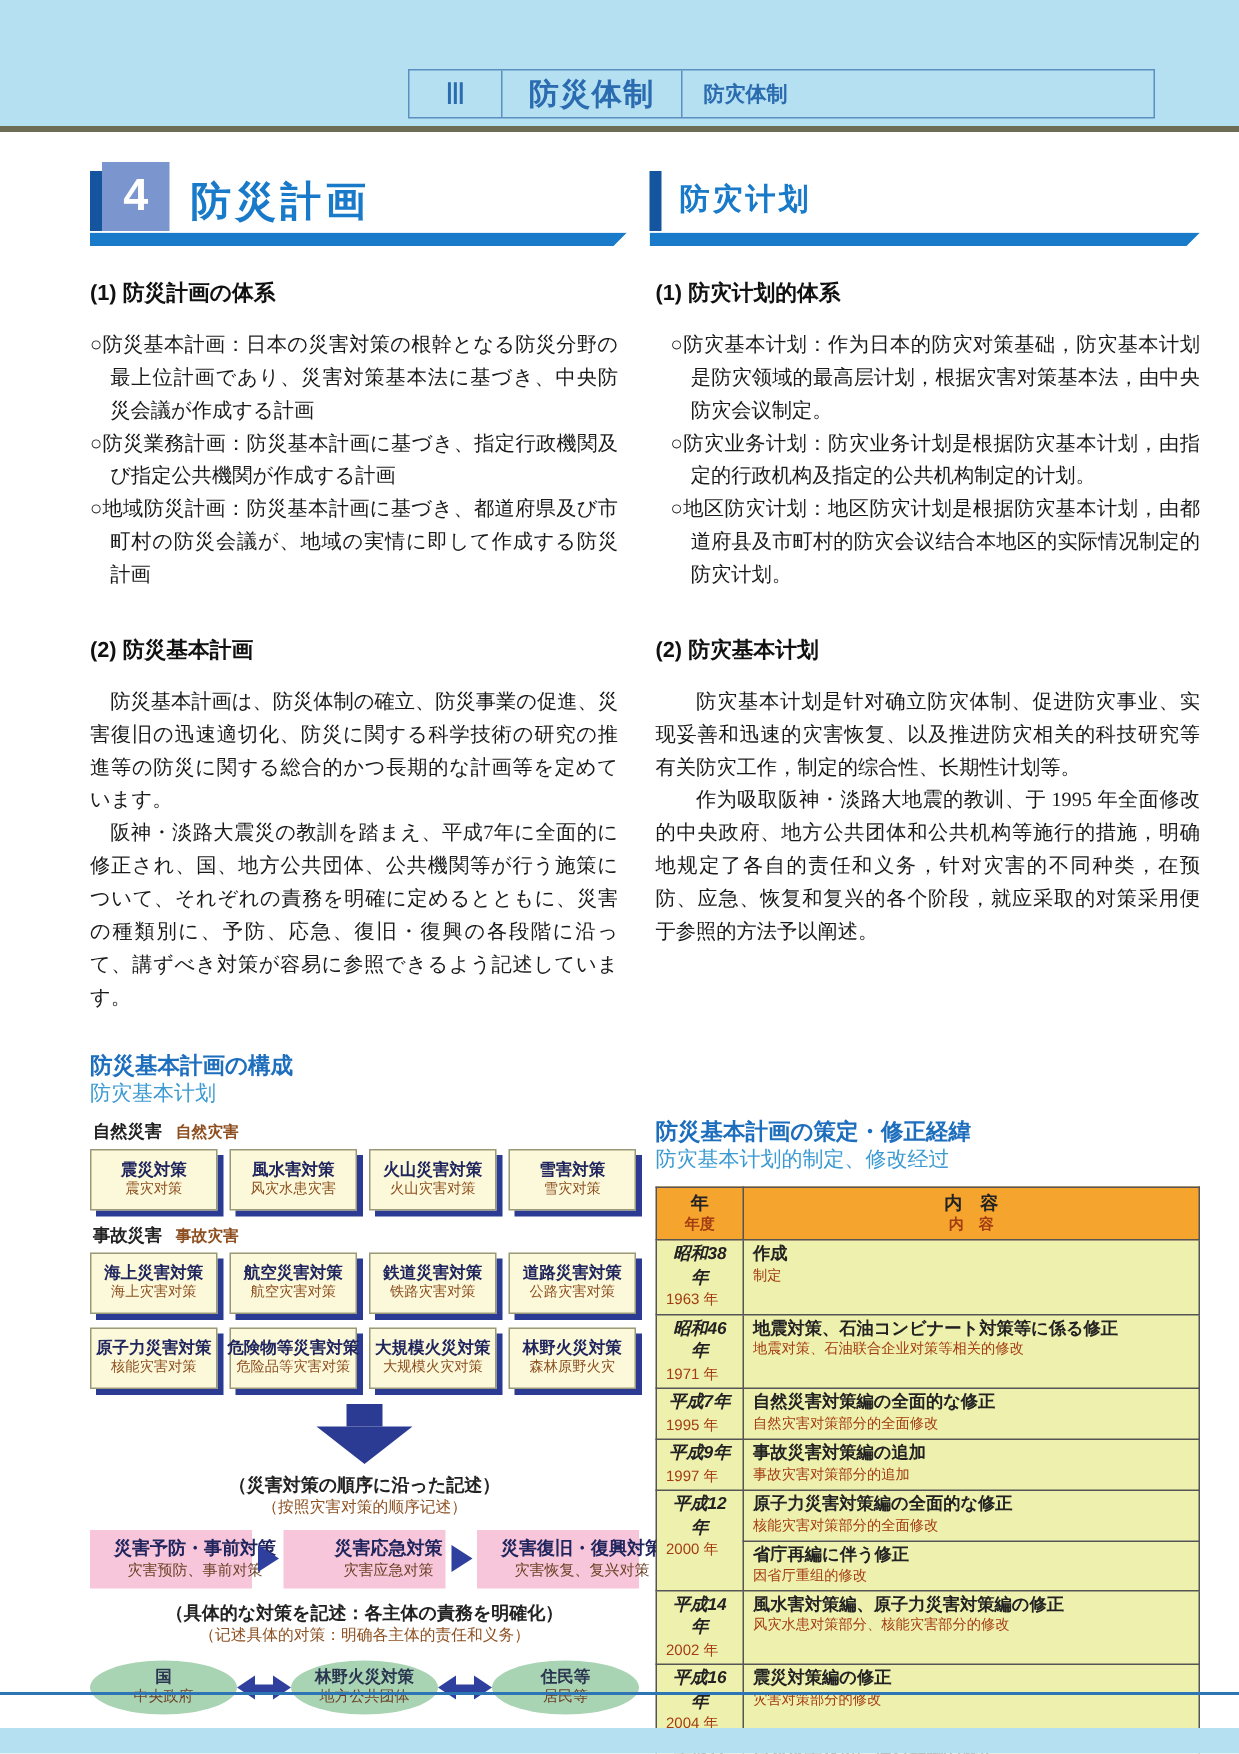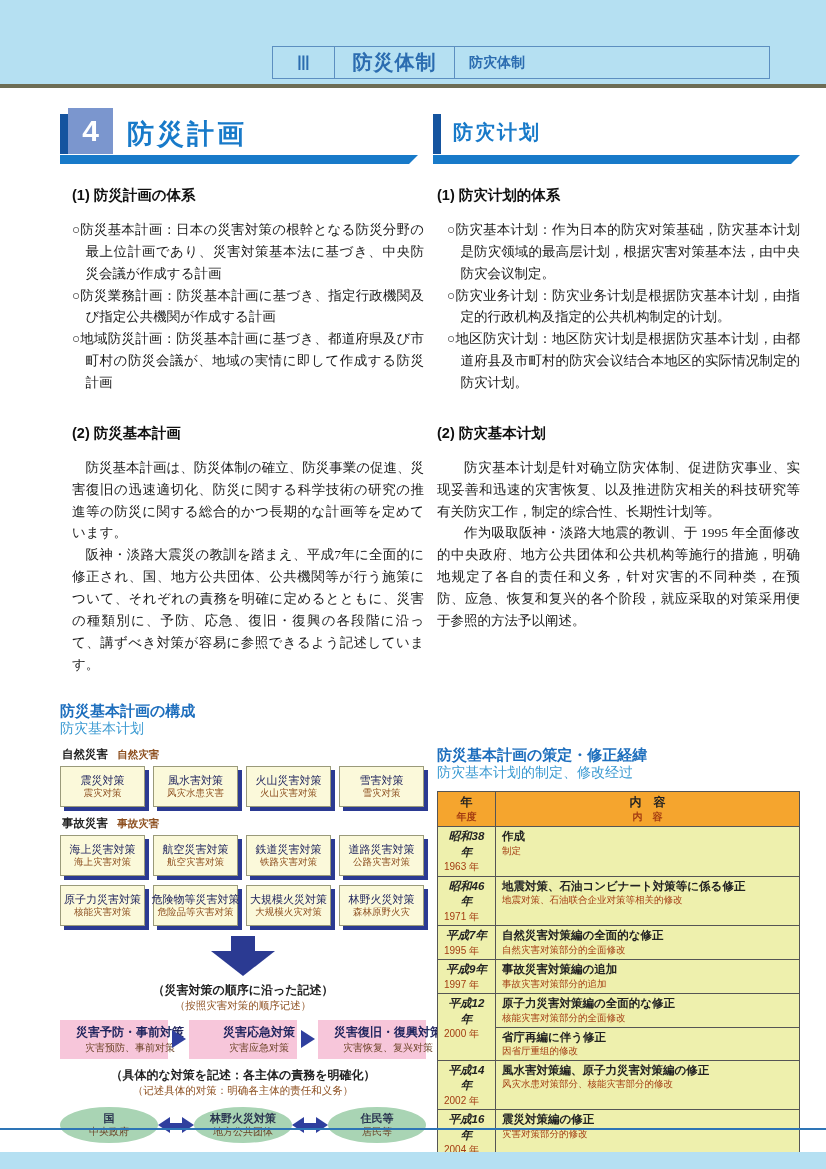--- a/index.html
+++ b/index.html
@@ -26,42 +26,42 @@
   .h1-row { display:flex; align-items:flex-end; height:48px; }
   .h1-accent { width:8px; height:40px; background:#15549f; }
   .h1-badge { width:45px; height:46px; background:#7b96ce; color:#fff; font-size:30px;
     font-weight:bold; display:flex; align-items:center; justify-content:center; }
   .h1-text { color:#187ac9; font-size:27px; font-weight:bold; margin:0 0 2px 14px; letter-spacing:3px; }
   .h1-text-sm { color:#187ac9; font-size:20px; font-weight:bold; margin:0 0 8px 12px; letter-spacing:2px; }
   .h1-underline { height:9px; background:#187ac9; margin-top:1px;
     clip-path:polygon(0 0, 100% 0, calc(100% - 9px) 100%, 0 100%); }
   
   .col { position:absolute; top:186px; font-family:"Liberation Serif", serif; }
-  .col-left  { left:72px;  width:352px; }
+  .col-left  { left:60px;  width:352px; }
   .col-right { left:437px; width:363px; }
   .sec-h { font-family:"Liberation Sans", sans-serif; font-size:14.5px; font-weight:bold;
     color:#111; margin:0 0 14px 0; }
   .sec-h2 { margin-top:30px; }
   .item { font-size:13.5px; line-height:1.62; text-align:justify;
     padding-left:1em; text-indent:-1em; margin:0; color:#1a1a1a; }
   .items-zh { padding-left:10px; }
   .para { font-size:13.5px; line-height:1.62; text-align:justify; margin:0; color:#1a1a1a; }
   .ind1 { text-indent:1em; }
   .ind2 { text-indent:2em; }
   
   .diagram { position:absolute; left:60px; top:702px; width:366px; }
   .blk-title-ja { font-size:15px; font-weight:bold; color:#1d6ebd; line-height:1.2; }
   .blk-title-zh { font-size:14px; color:#3b9ad2; line-height:1.25; margin-bottom:9px; }
   .dg-label { font-size:11.5px; font-weight:bold; color:#222; margin:4px 0 4px 2px; }
   .dg-label .zh { font-size:10.5px; color:#8d4f1f; font-weight:bold; margin-left:6px; }
   .dg-row { display:flex; gap:8px; margin-bottom:9px; }
   .dg-box { width:85px; height:41px; background:#fbf9da; border:1px solid #9a9a7a;
     box-shadow:4px 4px 0 #2b3a92; display:flex; flex-direction:column;
     align-items:center; justify-content:center; }
-  .dg-box-ja { font-size:11px; font-weight:normal; color:#20255e; white-space:nowrap; line-height:1.3; }
+  .dg-box-ja { font-size:11px; font-weight:bold; color:#20255e; white-space:nowrap; line-height:1.3; }
   .dg-box-zh { font-size:9.5px; color:#8d4f1f; white-space:nowrap; line-height:1.3; }
   .dg-arrow-down { margin:10px auto 6px auto; width:64px; }
   .dg-arrow-down .stem { margin:0 auto; width:24px; height:15px; background:#2b3a92; }
   .dg-arrow-down .head { width:0; height:0; margin:0 auto;
     border-left:32px solid transparent; border-right:32px solid transparent;
     border-top:25px solid #2b3a92; }
   .dg-cap-ja { font-size:12px; font-weight:bold; color:#222; text-align:center; line-height:1.35; }
   .dg-cap-zh { font-size:10.5px; color:#8d4f1f; text-align:center; line-height:1.35; margin-bottom:8px; }
   .dg-phases { display:flex; align-items:center; justify-content:space-between; margin:4px 0 8px 0; }
   .dg-phase { width:108px; height:39px; background:#f7c6da; display:flex; flex-direction:column;

